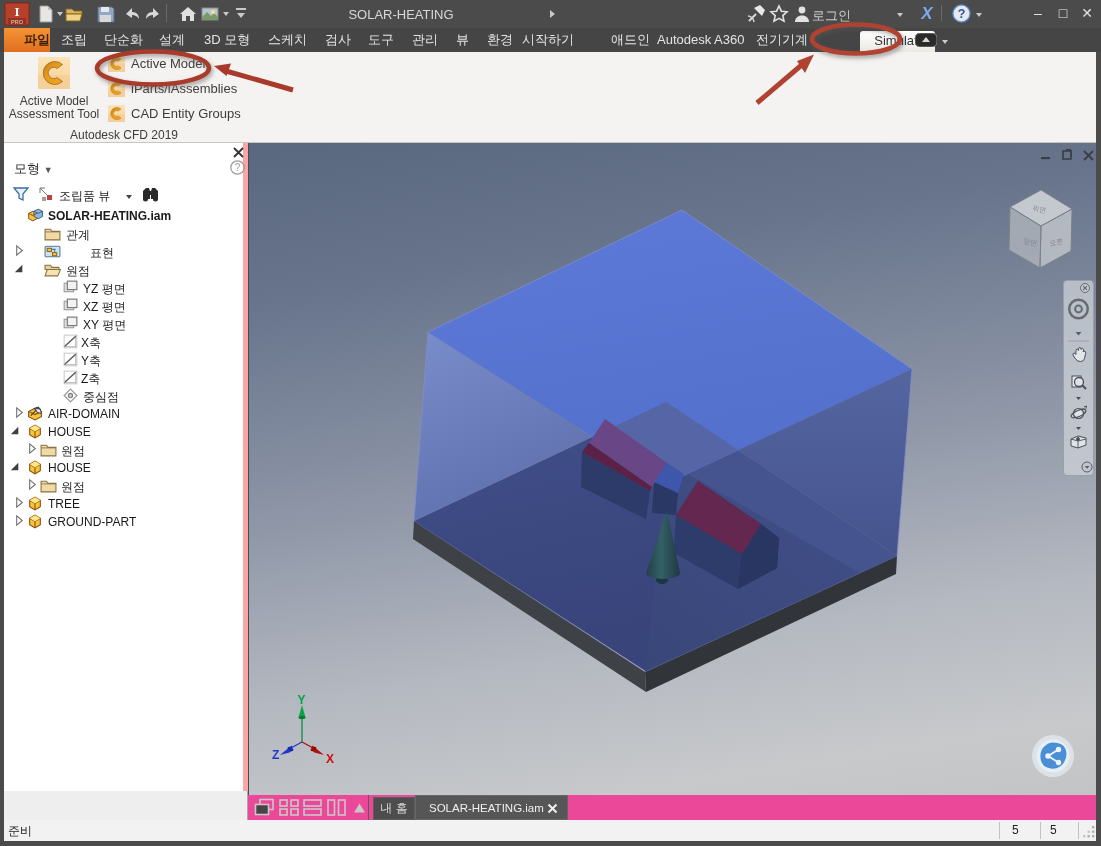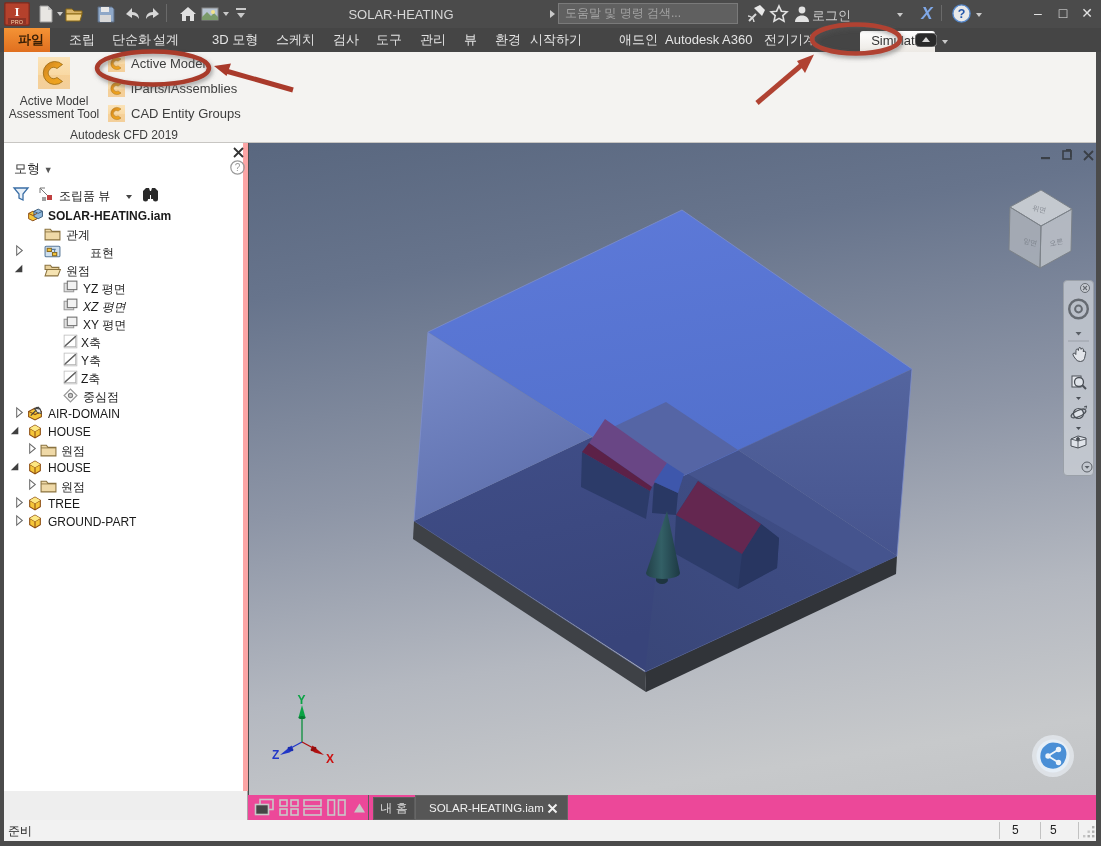--- a/index.html
+++ b/index.html
@@ -10,21 +10,21 @@
   
   #titlebar { position:absolute; left:0; top:0; width:1101px; height:28px; background:#4b4b4b; }
   #title { position:absolute; left:321px; top:7px; width:160px; text-align:center; color:#d8d8d8; font-size:13px; }
   .tbico { position:absolute; top:4px; }
   #searchbox { position:absolute; left:558px; top:3px; width:180px; height:21px; background:#606060; border:1px solid #7a7a7a; color:#a2a2a2; font-size:12px; line-height:19px; padding-left:6px; }
   #login { position:absolute; left:812px; top:7px; color:#cccccc; font-size:13px; }
   .winbtn { position:absolute; top:0; width:26px; height:26px; color:#e2e2e2; font-size:14px; text-align:center; line-height:26px; }
 
   
   #menubar { position:absolute; left:0; top:28px; width:1101px; height:24px; background:#454545; }
-  .mtab { position:absolute; top:0; height:24px; line-height:24px; color:#e4e4e4; font-size:13px; text-align:center;padding-left:8px; }
+  .mtab { position:absolute; top:0; height:24px; line-height:24px; color:#e4e4e4; font-size:13px; text-align:right; }
   #tab-file { left:4px; width:46px; background:linear-gradient(#f49335,#e06f1f); color:#3a2005; font-weight:bold; }
   #tab-sim { top:3px; height:21px; line-height:20px; background:linear-gradient(#ffffff,#ece9e4); color:#333; border-radius:3px 3px 0 0; font-weight:normal; }
 
   
   #ribbon { position:absolute; left:4px; top:52px; width:1092px; height:91px; background:#f4f3f1; border-bottom:1px solid #c8c6c3; }
   #bigbtn { position:absolute; left:0; top:0; width:100px; height:75px; text-align:center; }
   #bigbtn .txt { margin-top:2px; font-size:12px; color:#3d3d3d; line-height:13px; }
   .citem { position:absolute; height:18px; font-size:13px; color:#3d3d3d; line-height:18px; }
   .citem svg { vertical-align:-4px; margin-right:6px; }
   #grouplabel { position:absolute; left:0; top:76px; width:240px; text-align:center; font-size:12px; color:#3c3c3c; }
@@ -97,21 +97,20 @@
       <path d="M1 2l3 4 3-4z" fill="#c9c9c9"></path>
     </svg>
   <svg class="tbico" style="left:234px;top:6px;" width="14" height="14">
       <rect x="2" y="2" width="10" height="2" fill="#c9c9c9"></rect>
       <path d="M3 7l4 5 4-5z" fill="#c9c9c9"></path>
     </svg>
   <div id="title">SOLAR-HEATING</div>
   <svg class="tbico" style="left:548px;top:9px;" width="8" height="10">
       <path d="M2 1l5 4-5 4z" fill="#c9c9c9"></path>
     </svg>
-  <div id="searchbox">도움말 및 명령 검색...</div>
 
   <svg class="tbico" style="left:746px;" width="20" height="20" viewBox="0 0 20 20">
     <path d="M3 17 L10 10" stroke="#d8d8d8" stroke-width="2" fill="none"></path>
     <path d="M8 4l8 8 3-6-5-5z" fill="#e8e8e8"></path>
     <path d="M2 12c2 0 6 2 6 6" stroke="#d8d8d8" stroke-width="1.5" fill="none"></path>
   </svg>
 
   <svg class="tbico" style="left:769px;" width="20" height="20" viewBox="0 0 20 20">
     <path d="M10 2l2.4 5.2 5.6.6-4.2 3.8 1.2 5.6L10 14.4 5 17.2l1.2-5.6L2 7.8l5.6-.6z" fill="none" stroke="#e2e2e2" stroke-width="1.6"></path>
   </svg>
@@ -137,21 +136,21 @@
       <path d="M1 2l3 4 3-4z" fill="#c9c9c9"></path>
     </svg>
   <div class="winbtn" style="left:1025px;">–</div>
   <div class="winbtn" style="left:1050px;">□</div>
   <div class="winbtn" style="left:1074px;">✕</div>
 </div>
 <div id="menubar">
   <div class="mtab" id="tab-file">파일</div>
   <div class="mtab" style="left:61px;">조립</div>
   <div class="mtab" style="left:104px;">단순화</div>
-  <div class="mtab" style="left:145px;">설계</div>
+  <div class="mtab" style="left:159px;">설계</div>
   <div class="mtab" style="left:204px;">3D 모형</div>
   <div class="mtab" style="left:268px;">스케치</div>
   <div class="mtab" style="left:325px;">검사</div>
   <div class="mtab" style="left:368px;">도구</div>
   <div class="mtab" style="left:412px;">관리</div>
   <div class="mtab" style="left:456px;">뷰</div>
   <div class="mtab" style="left:487px;">환경</div>
   <div class="mtab" style="left:522px;">시작하기</div>
   <div class="mtab" style="left:611px;">애드인</div>
   <div class="mtab" style="left:657px;">Autodesk A360</div>
@@ -329,21 +328,21 @@
   <div class="trow" style="top:136px;">
       <svg class="abs" style="left:58px;" width="17" height="17" viewBox="0 0 16 16">
         <use href="#plane"></use>
       </svg>
       <span style="left:79px;">YZ 평면</span>
     </div>
   <div class="trow" style="top:154px;">
       <svg class="abs" style="left:58px;" width="17" height="17" viewBox="0 0 16 16">
         <use href="#plane"></use>
       </svg>
-      <span style="left:79px;font-style:italic;">XZ 평면</span>
+      <span style="left:79px;">XZ 평면</span>
     </div>
   <div class="trow" style="top:172px;">
       <svg class="abs" style="left:58px;" width="17" height="17" viewBox="0 0 16 16">
         <use href="#plane"></use>
       </svg>
       <span style="left:79px;">XY 평면</span>
     </div>
   <div class="trow" style="top:190px;">
       <svg class="abs" style="left:58px;" width="17" height="17" viewBox="0 0 16 16">
         <use href="#axis"></use>

